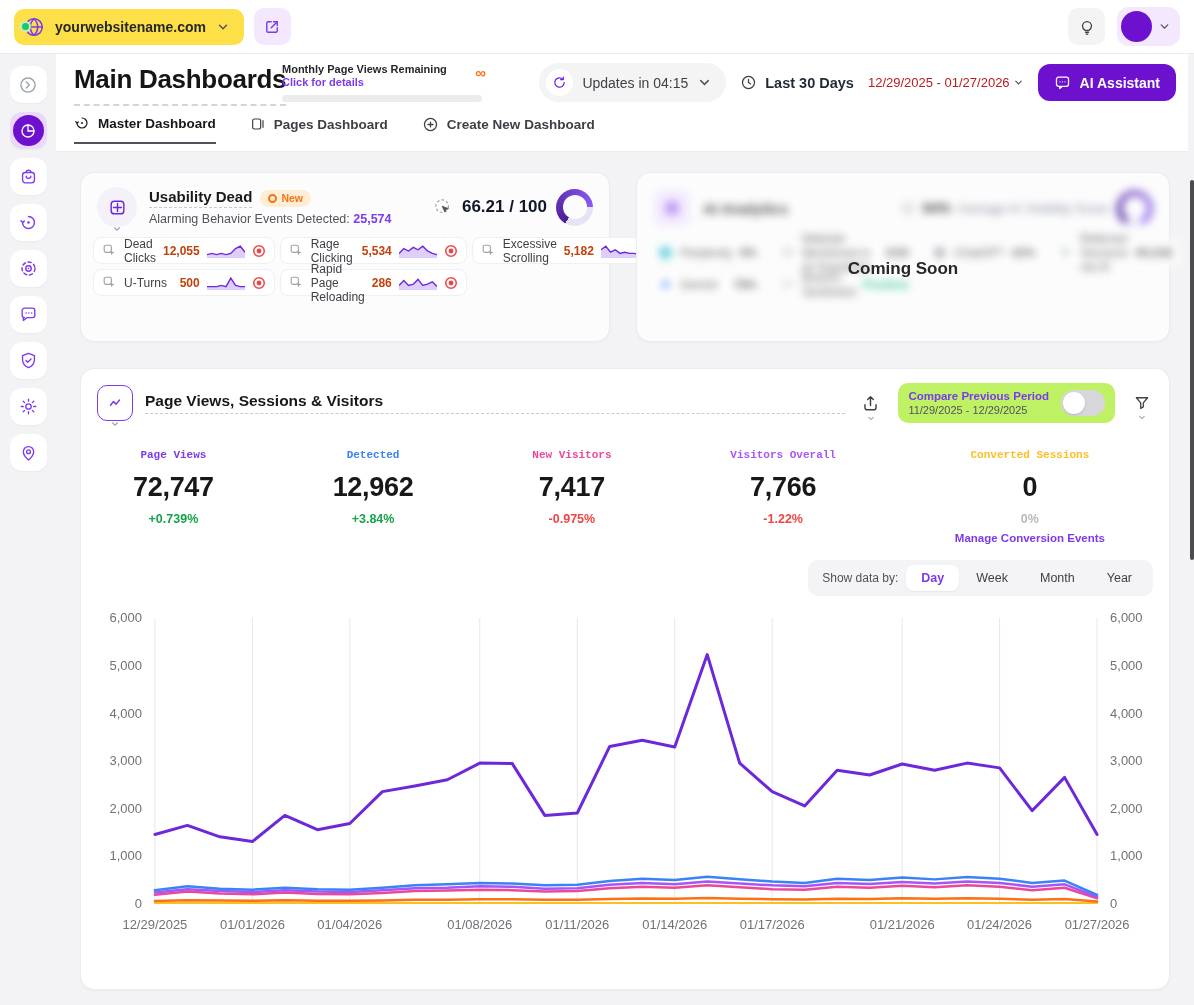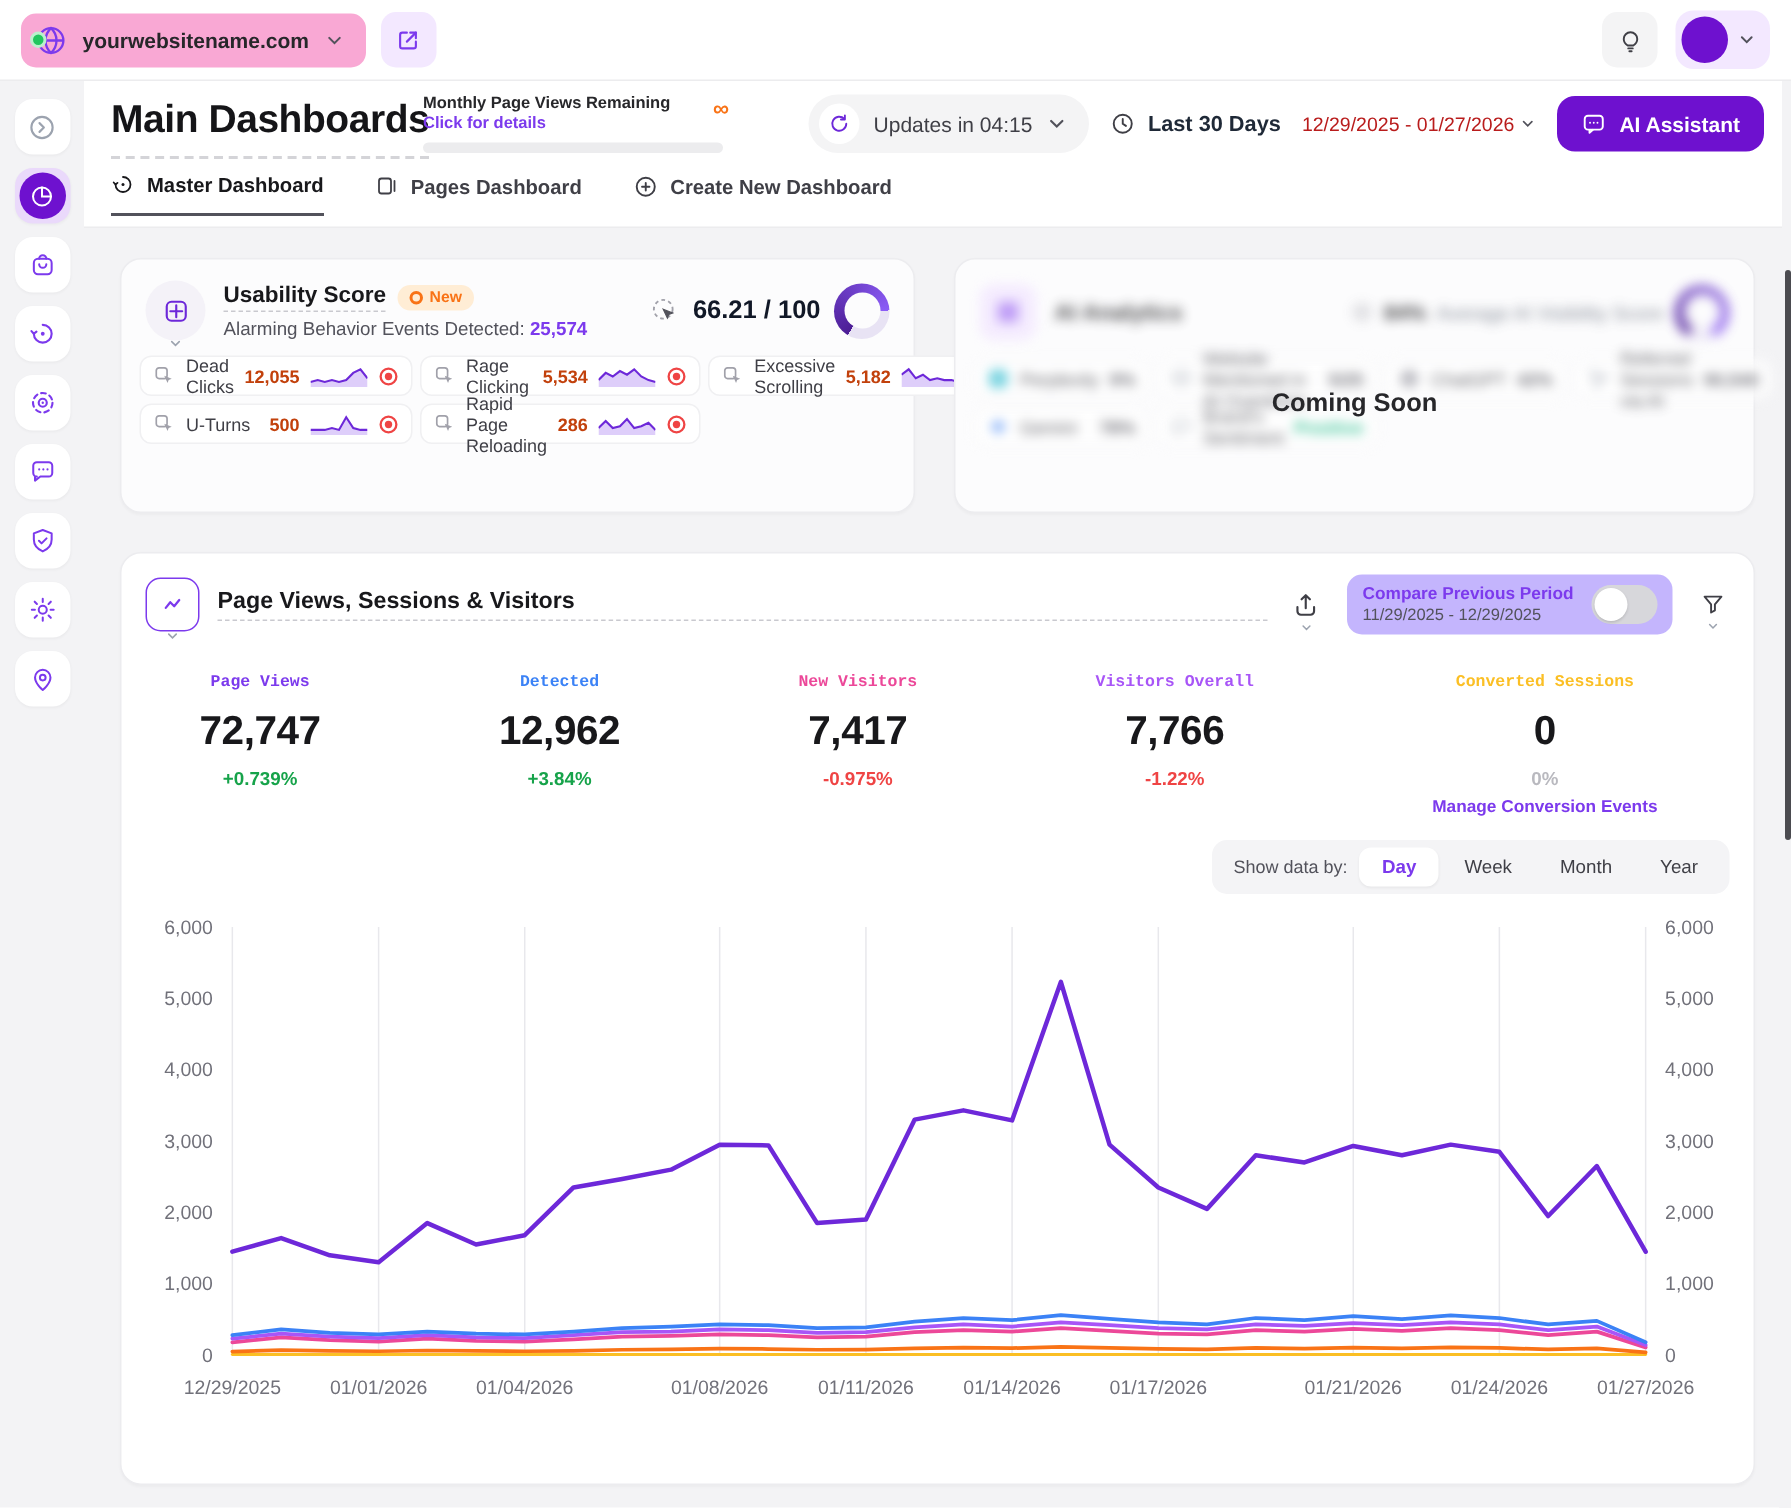--- a/index.html
+++ b/index.html
@@ -2,21 +2,21 @@
 <html><head>
 <meta charset="utf-8">
 <style>
   * { margin:0; padding:0; box-sizing:border-box; }
   html,body { width:1194px; height:1005px; }
   body { font-family:"Liberation Sans", sans-serif; background:#f3f3f5; position:relative; overflow:hidden; color:#27272a; }
   svg { display:block; }
 
   
   .topbar { position:absolute; top:0; left:0; right:0; height:54px; background:#fff; border-bottom:1px solid #ececee; display:flex; align-items:center; padding:0 14px; z-index:10; }
-  .site-pill { display:flex; align-items:center; gap:10px; background:#f9a8d4; border-radius:10px; padding:7px 14px 7px 9px; cursor:pointer; }
+  .site-pill { display:flex; align-items:center; gap:10px; background:#fde047; border-radius:10px; padding:7px 14px 7px 9px; cursor:pointer; }
   .globe-wrap { position:relative; width:22px; height:22px; }
   .globe-wrap .dot { position:absolute; left:-3px; top:5px; width:11px; height:11px; border-radius:50%; background:#22c55e; border:2px solid #bbf0cd; }
   .site-name { font-size:14px; font-weight:700; color:#27272a; }
   .chev { color:#52525b; }
   .ext-btn { margin-left:10px; width:37px; height:37px; border-radius:10px; background:#f3e8ff; display:grid; place-items:center; color:#7c3aed; cursor:pointer; }
   .topbar-right { margin-left:auto; display:flex; align-items:center; gap:12px; }
   .bulb-btn { width:37px; height:37px; border-radius:10px; background:#f4f4f5; display:grid; place-items:center; color:#3f3f46; cursor:pointer; }
   .avatar-wrap { display:flex; align-items:center; gap:6px; background:#f3e8ff; border-radius:12px; padding:4px 9px 4px 4px; cursor:pointer; }
   .avatar { width:31px; height:31px; border-radius:50%; background:#6e11cf; }
 
@@ -87,21 +87,21 @@
   .pos-text { color:#10b981 !important; font-weight:700 !important; }
 
   
   .cc-head { display:flex; align-items:center; gap:12px; padding:14px 14px 0 16px; }
   .cc-icon { width:36px; height:36px; border-radius:10px; background:#fff; border:1.8px solid #7c3aed; display:grid; place-items:center; color:#7c3aed; position:relative; }
   .cc-icon .mini-chev { position:absolute; bottom:-9px; left:50%; transform:translateX(-50%); color:#9ca3af; }
   .cc-title { font-size:15.5px; font-weight:700; color:#18181b; border-bottom:1px dashed #c9c9cf; padding-bottom:3px; flex:1; }
   .cc-ctrls { display:flex; align-items:center; gap:14px; }
   .tool-btn { position:relative; color:#3f3f46; padding:4px; cursor:pointer; }
   .tool-btn .mini-chev { position:absolute; bottom:-6px; left:50%; transform:translateX(-50%); color:#9ca3af; }
-  .compare-pill { display:flex; align-items:center; gap:12px; background:#c4b5fd; border-radius:10px; padding:7px 10px; }
+  .compare-pill { display:flex; align-items:center; gap:12px; background:#bef264; border-radius:10px; padding:7px 10px; }
   .compare-label { font-size:11.5px; font-weight:700; color:#7c3aed; }
   .compare-dates { font-size:11px; color:#52525b; margin-top:2px; }
   .toggle { width:44px; height:26px; border-radius:14px; background:#d7d7db; position:relative; cursor:pointer; }
   .toggle .knob { position:absolute; left:2px; top:2px; width:22px; height:22px; border-radius:50%; background:#fff; box-shadow:0 1px 2px rgba(0,0,0,.15); }
 
   .stats { display:flex; justify-content:space-between; padding:26px 64px 0 52px; text-align:center; }
   .stat .s-label { font-size:11px; font-weight:700;font-family:Liberation Mono, monospace; }
   .stat .s-value { font-size:27px; font-weight:700; color:#18181b; margin-top:11px; letter-spacing:-.3px; }
   .stat .s-delta { font-size:12.5px; font-weight:600; margin-top:9px; }
   .s-delta.pos { color:#16a34a; } .s-delta.neg { color:#ef4444; } .s-delta.neu { color:#b9b9bf; }
@@ -304,21 +304,21 @@
         <svg width="19" height="19" viewBox="0 0 24 24" fill="none" stroke="currentColor" stroke-width="1.8" stroke-linecap="round">
             <rect x="4" y="4" width="16" height="16" rx="4"></rect>
             <path d="M12 7v4M12 13v4M7 12h4M13 12h4"></path>
           </svg>
         <svg class="mini-chev" width="10" height="10" viewBox="0 0 24 24" fill="none" stroke="currentColor" stroke-width="2.6" stroke-linecap="round">
             <path d="M6 9l6 6 6-6"></path>
           </svg>
       </div>
       <div class="utitles">
         <div class="utitle-row">
-          <span class="utitle">Usability Score</span>
+          <span class="utitle">Usability Dead</span>
           <span class="new-badge">
             <span class="nb-dot"></span>
             <span>New</span>
           </span>
         </div>
         <div class="usub">
           <span>Alarming Behavior Events Detected:</span> <b>25,574</b>
         </div>
       </div>
       <div class="uscore-zone">

